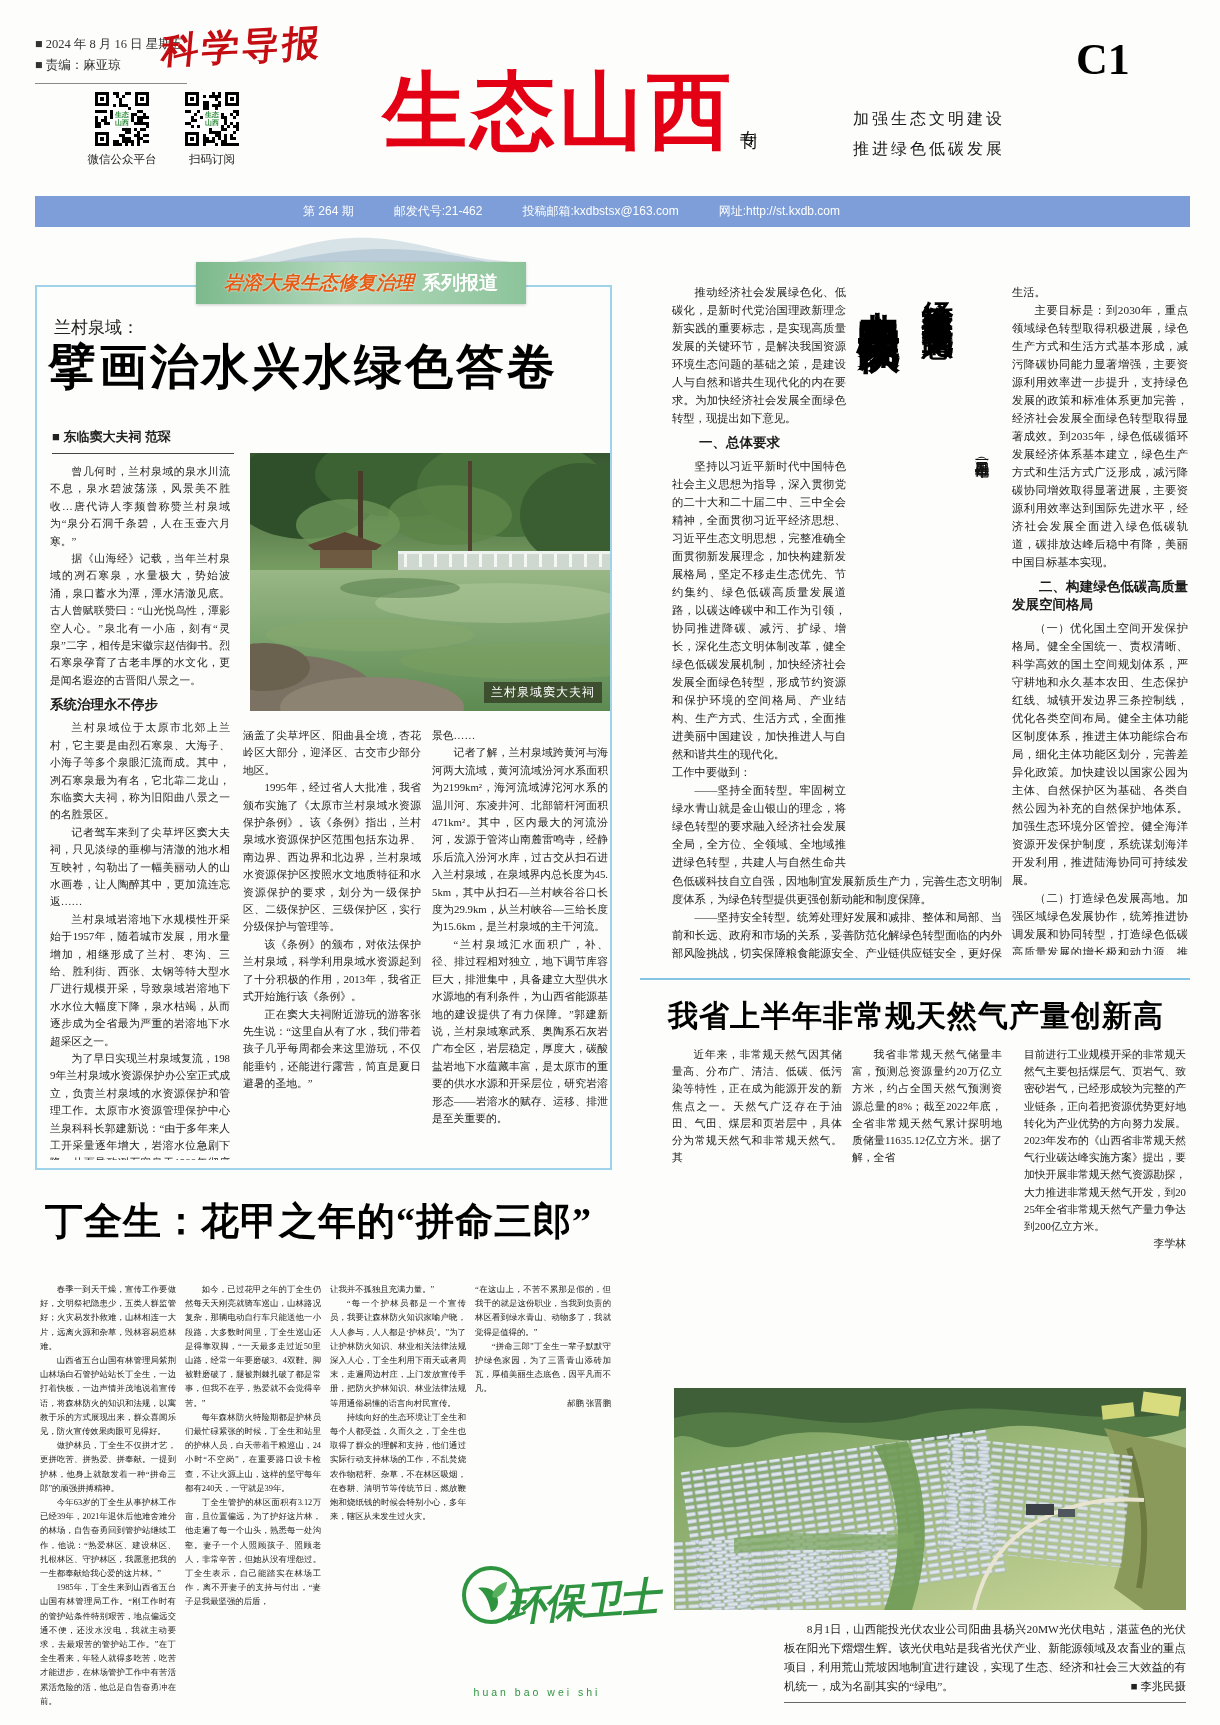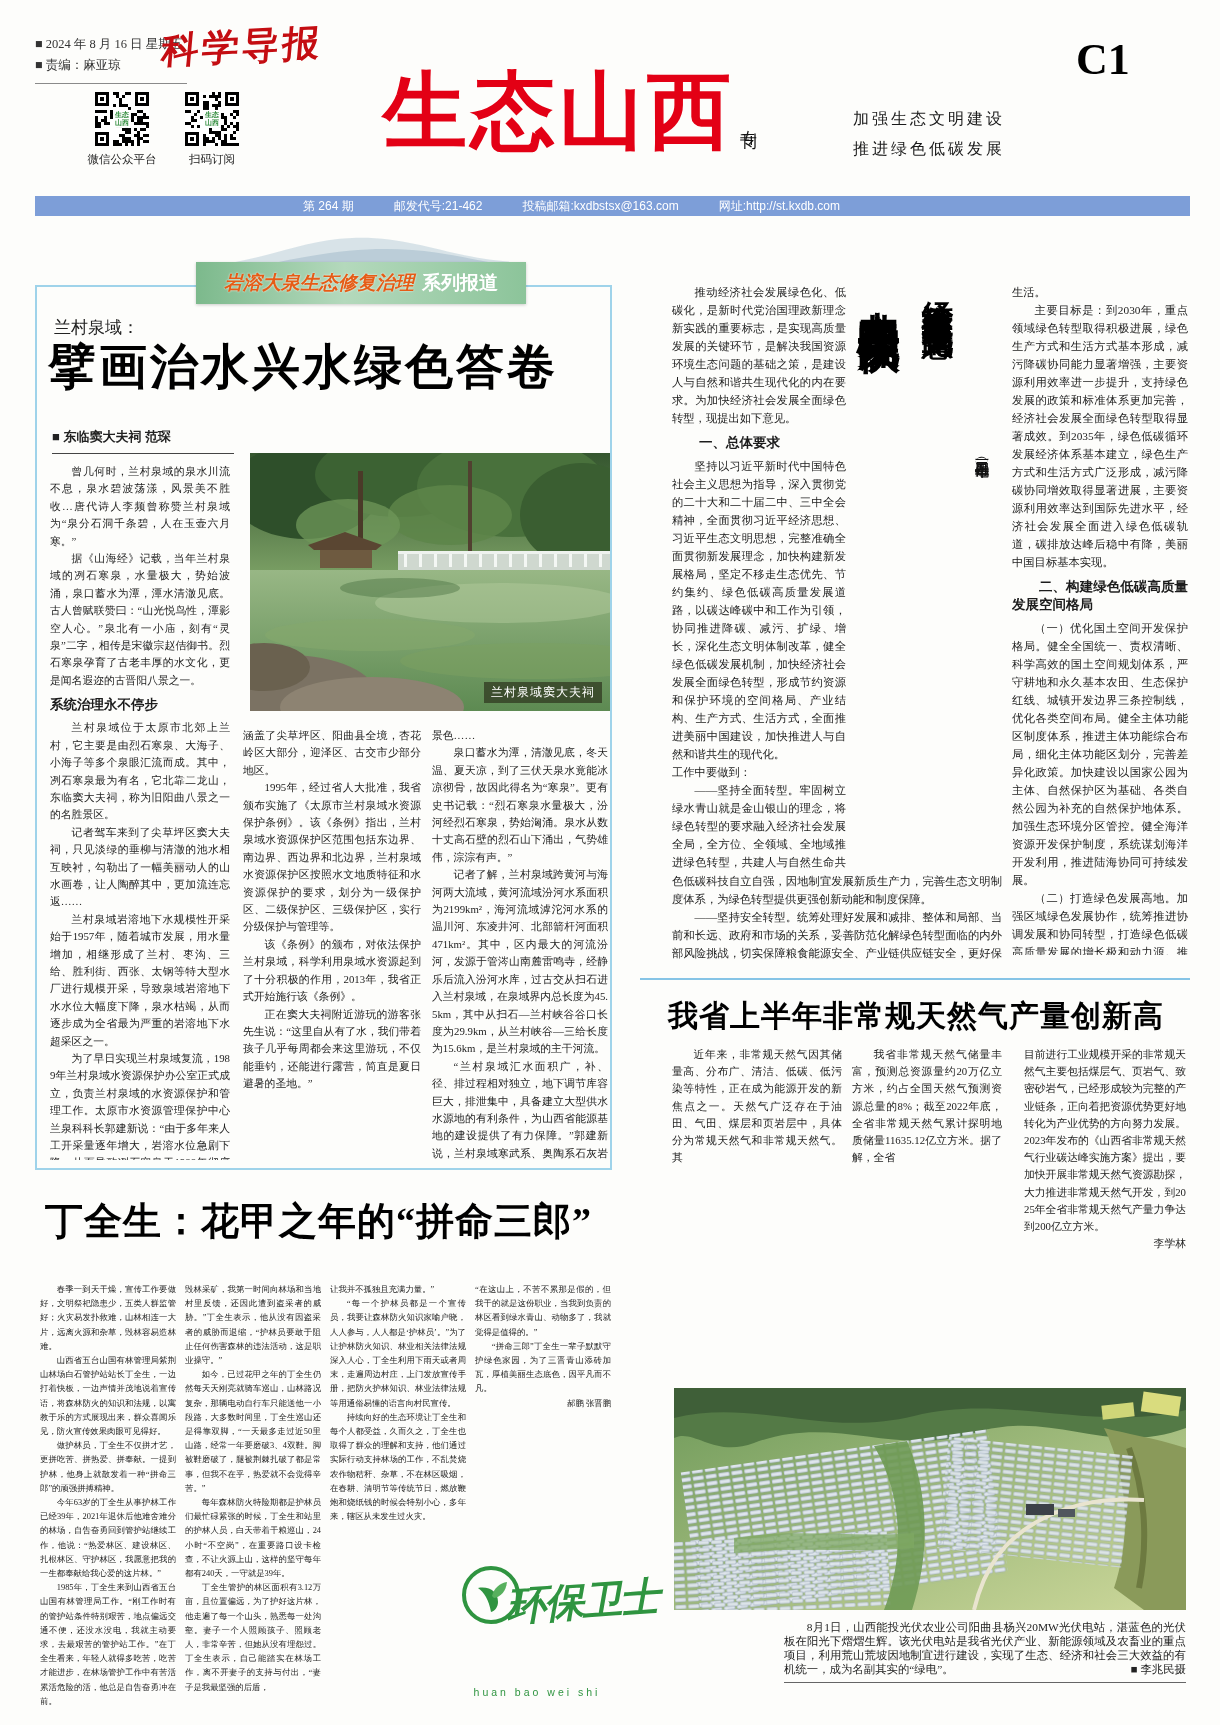--- a/index.html
+++ b/index.html
@@ -17,21 +17,21 @@
   .qr b.f{position:absolute;width:8px;height:8px;border:3px solid #000;}
   .qr b.f::before{content:"";position:absolute;left:2px;top:2px;width:4px;height:4px;background:#000;}
   .qrlabel{position:absolute;left:50%;top:50%;transform:translate(-50%,-50%);
            font:700 7px "Liberation Sans",sans-serif;color:#2e8b3a;background:#fff;
            padding:1px;line-height:1.15;text-align:center;width:16px;}
   .qrcap{font-size:11.5px;color:#222;width:90px;text-align:center;}
   .bigtitle{left:383px;top:70px;font-size:84px;font-weight:900;color:#e30015;letter-spacing:4px;line-height:1;}
   .zhuankan{left:737px;top:116px;writing-mode:vertical-rl;font-size:17px;color:#111;letter-spacing:4px;}
   .slogan{left:853px;top:104px;font-size:16px;color:#1a1a1a;letter-spacing:3px;line-height:1.85;}
   .pageno{left:1076px;top:34px;font-size:44px;font-weight:bold;color:#000;font-family:"Liberation Serif",serif;}
-  .bar{left:35px;top:196px;width:1155px;height:20px;background:#7d9ed8;color:#fff;
+  .bar{left:35px;top:196px;width:1155px;height:31px;background:#7d9ed8;color:#fff;
        display:flex;align-items:center;gap:40px;padding-left:268px;box-sizing:border-box;
        font-size:12px;font-family:"Liberation Sans","DejaVu Sans",sans-serif;}
   
   .lanbox{left:35px;top:285px;width:577px;height:885px;border:2px solid #9fd3ea;box-sizing:border-box;}
   .mountart{left:212px;top:228px;}
   .banner{left:196px;top:262px;width:330px;height:42px;background:linear-gradient(90deg,#7cb98c,#b4d9bc 45%,#8cc49a);
           display:flex;align-items:center;justify-content:center;gap:8px;box-shadow:0 1px 3px rgba(0,0,0,.2);}
   .banner .cal{font-size:19px;font-weight:bold;color:#e55c16;font-style:italic;text-shadow:0 0 2px #fff;}
   .banner .tag{font-size:19px;font-weight:900;color:#fff;}
   .kicker{left:54px;top:316px;font-size:17px;color:#222;}
@@ -62,21 +62,21 @@
   
   .gashead{left:668px;top:996px;width:520px;font-size:30px;font-weight:900;letter-spacing:1px;
            font-family:"Liberation Sans","DejaVu Sans",sans-serif;color:#000;}
   
   .dinghead{left:45px;top:1196px;font-size:38px;font-weight:900;letter-spacing:1px;color:#000;}
   
   .photo2{left:674px;top:1388px;width:512px;height:222px;overflow:hidden;}
   .overlay2{position:absolute;right:14px;bottom:16px;font-size:26px;font-weight:900;color:#fff;letter-spacing:2px;
             font-family:"Liberation Sans",sans-serif;
             text-shadow:1px 1px 0 #333,-1px -1px 0 #333,1px -1px 0 #333,-1px 1px 0 #333,2px 2px 3px rgba(0,0,0,.6);}
-  .solarcap{left:784px;top:1620px;width:402px;font-size:11.4px;line-height:14px;text-align:justify;
+  .solarcap{left:784px;top:1620px;width:402px;font-size:11.4px;line-height:19px;text-align:justify;
             word-break:break-all;border-bottom:1px solid #666;padding-bottom:6px;}
   .solarcap p{margin:0;text-indent:2em;}
   .credit{position:absolute;right:0;bottom:6px;background:#fdfdfb;padding-left:8px;font-size:11.4px;color:#222;}
   
   .mascot{left:462px;top:1548px;width:150px;height:152px;}
   .mascot .mtxt{position:absolute;left:44px;top:26px;font-size:40px;font-weight:bold;font-style:italic;
                 color:#2f9440;letter-spacing:-2px;transform:rotate(-4deg);white-space:nowrap;}
   .mascot .pin{position:absolute;left:0;bottom:2px;width:150px;text-align:center;color:#2f9440;
                font-size:10.5px;letter-spacing:3px;font-family:"Liberation Sans",sans-serif;}
 </style>
@@ -402,21 +402,20 @@
       <p>为了早日实现兰村泉域复流，1989年兰村泉域水资源保护办公室正式成立，负责兰村泉域的水资源保护和管理工作。太原市水资源管理保护中心兰泉科科长郭建新说：“由于多年来人工开采量逐年增大，岩溶水位急剧下降，从而导致冽石寒泉于1988年彻底断流。”</p>
     </div>
   <div class="abs copy c-lan" style="left:243px;top:727px;width:178px;height:433px;">
       <p class="n">涵盖了尖草坪区、阳曲县全境，杏花岭区大部分，迎泽区、古交市少部分地区。</p>
       <p>1995年，经过省人大批准，我省颁布实施了《太原市兰村泉域水资源保护条例》。该《条例》指出，兰村泉域水资源保护区范围包括东边界、南边界、西边界和北边界，兰村泉域水资源保护区按照水文地质特征和水资源保护的要求，划分为一级保护区、二级保护区、三级保护区，实行分级保护与管理等。</p>
       <p>该《条例》的颁布，对依法保护兰村泉域，科学利用泉域水资源起到了十分积极的作用，2013年，我省正式开始施行该《条例》。</p>
       <p>正在窦大夫祠附近游玩的游客张先生说：“这里自从有了水，我们带着孩子几乎每周都会来这里游玩，不仅能垂钓，还能进行露营，简直是夏日避暑的圣地。”</p>
     </div>
   <div class="abs copy c-lan" style="left:432px;top:727px;width:176px;height:433px;">
       <p class="n">景色……</p>
-      <p>泉口蓄水为潭，清澈见底，冬天温、夏天凉，到了三伏天泉水竟能冰凉彻骨，故因此得名为“寒泉”。更有史书记载：“烈石寒泉水量极大，汾河经烈石寒泉，势始洶涌。泉水从数十丈高石壁的烈石山下涌出，气势雄伟，淙淙有声。”</p>
       <p>记者了解，兰村泉域跨黄河与海河两大流域，黄河流域汾河水系面积为2199km²，海河流域滹沱河水系的温川河、东凌井河、北部箭杆河面积471km²。其中，区内最大的河流汾河，发源于管涔山南麓雷鸣寺，经静乐后流入汾河水库，过古交从扫石进入兰村泉域，在泉域界内总长度为45.5km，其中从扫石—兰村峡谷谷口长度为29.9km，从兰村峡谷—三给长度为15.6km，是兰村泉域的主干河流。</p>
       <p>“兰村泉域汇水面积广，补、径、排过程相对独立，地下调节库容巨大，排泄集中，具备建立大型供水水源地的有利条件，为山西省能源基地的建设提供了有力保障。”郭建新说，兰村泉域寒武系、奥陶系石灰岩广布全区，岩层稳定，厚度大，碳酸盐岩地下水蕴藏丰富，是太原市的重要的供水水源和开采层位，研究岩溶形态——岩溶水的赋存、运移、排泄是至关重要的。</p>
     </div>
 
   <div class="yijian">
     <div class="abs copy c-yi" style="left:672px;top:283px;width:174px;height:588px;">
         <p>推动经济社会发展绿色化、低碳化，是新时代党治国理政新理念新实践的重要标志，是实现高质量发展的关键环节，是解决我国资源环境生态问题的基础之策，是建设人与自然和谐共生现代化的内在要求。为加快经济社会发展全面绿色转型，现提出如下意见。</p>
         <h4>一、总体要求</h4>
         <p>坚持以习近平新时代中国特色社会主义思想为指导，深入贯彻党的二十大和二十届二中、三中全会精神，全面贯彻习近平经济思想、习近平生态文明思想，完整准确全面贯彻新发展理念，加快构建新发展格局，坚定不移走生态优先、节约集约、绿色低碳高质量发展道路，以碳达峰碳中和工作为引领，协同推进降碳、减污、扩绿、增长，深化生态文明体制改革，健全绿色低碳发展机制，加快经济社会发展全面绿色转型，形成节约资源和保护环境的空间格局、产业结构、生产方式、生活方式，全面推进美丽中国建设，加快推进人与自然和谐共生的现代化。</p>
         <p class="n">工作中要做到：</p>
@@ -455,21 +454,20 @@
   <div class="abs dinghead">丁全生：花甲之年的“拼命三郎”</div>
   <div class="abs copy c-ding" style="left:40px;top:1283px;width:136px;height:427px;">
       <p>春季一到天干燥，宣传工作要做好，文明祭祀隐患少，五类人群监管好；火灾易发扑救难，山林相连一大片，远离火源和杂草，毁林容易造林难。</p>
       <p>山西省五台山国有林管理局紫荆山林场白石管护站站长丁全生，一边打着快板，一边声情并茂地说着宣传语，将森林防火的知识和法规，以寓教于乐的方式展现出来，群众喜闻乐见，防火宣传效果肉眼可见得好。</p>
       <p>做护林员，丁全生不仅拼才艺，更拼吃苦、拼热爱、拼奉献。一提到护林，他身上就散发着一种“拼命三郎”的顽强拼搏精神。</p>
       <p>今年63岁的丁全生从事护林工作已经39年，2021年退休后他难舍难分的林场，自告奋勇回到管护站继续工作，他说：“热爱林区、建设林区、扎根林区、守护林区，我愿意把我的一生都奉献给我心爱的这片林。”</p>
       <p>1985年，丁全生来到山西省五台山国有林管理局工作。“刚工作时有的管护站条件特别艰苦，地点偏远交通不便，还没水没电，我就主动要求，去最艰苦的管护站工作。”在丁全生看来，年轻人就得多吃苦，吃苦才能进步，在林场管护工作中有苦活累活危险的活，他总是自告奋勇冲在前。</p>
       <p>“刚工作的时候，我巡山时发现有人</p>
     </div>
   <div class="abs copy c-ding" style="left:185px;top:1283px;width:136px;height:427px;">
-      <p class="n">毁林采矿，我第一时间向林场和当地村里反馈，还因此遭到盗采者的威胁。”丁全生表示，他从没有因盗采者的威胁而退缩，“护林员要敢于阻止任何伤害森林的违法活动，这是职业操守。”</p>
       <p>如今，已过花甲之年的丁全生仍然每天天刚亮就骑车巡山，山林路况复杂，那辆电动自行车只能送他一小段路，大多数时间里，丁全生巡山还是得靠双脚，“一天最多走过近50里山路，经常一年要磨破3、4双鞋。脚被鞋磨破了，腿被荆棘扎破了都是常事，但我不在乎，热爱就不会觉得辛苦。”</p>
       <p>每年森林防火特险期都是护林员们最忙碌紧张的时候，丁全生和站里的护林人员，白天带着干粮巡山，24小时“不空岗”，在重要路口设卡检查，不让火源上山，这样的坚守每年都有240天，一守就是39年。</p>
       <p>丁全生管护的林区面积有3.12万亩，且位置偏远，为了护好这片林，他走遍了每一个山头，熟悉每一处沟壑。妻子一个人照顾孩子、照顾老人，非常辛苦，但她从没有埋怨过。丁全生表示，自己能踏实在林场工作，离不开妻子的支持与付出，“妻子是我最坚强的后盾，</p>
     </div>
   <div class="abs copy c-ding" style="left:330px;top:1283px;width:136px;height:427px;">
       <p class="n">让我并不孤独且充满力量。”</p>
       <p>“每一个护林员都是一个宣传员，我要让森林防火知识家喻户晓，人人参与，人人都是‘护林员’。”为了让护林防火知识、林业相关法律法规深入人心，丁全生利用下雨天或者周末，走遍周边村庄，上门发放宣传手册，把防火护林知识、林业法律法规等用通俗易懂的语言向村民宣传。</p>
       <p>持续向好的生态环境让丁全生和每个人都受益，久而久之，丁全生也取得了群众的理解和支持，他们通过实际行动支持林场的工作，不乱焚烧农作物秸秆、杂草，不在林区吸烟，在春耕、清明节等传统节日，燃放鞭炮和烧纸钱的时候会特别小心，多年来，辖区从未发生过火灾。</p>
     </div>
   <div class="abs copy c-ding" style="left:475px;top:1283px;width:136px;height:200px;">

